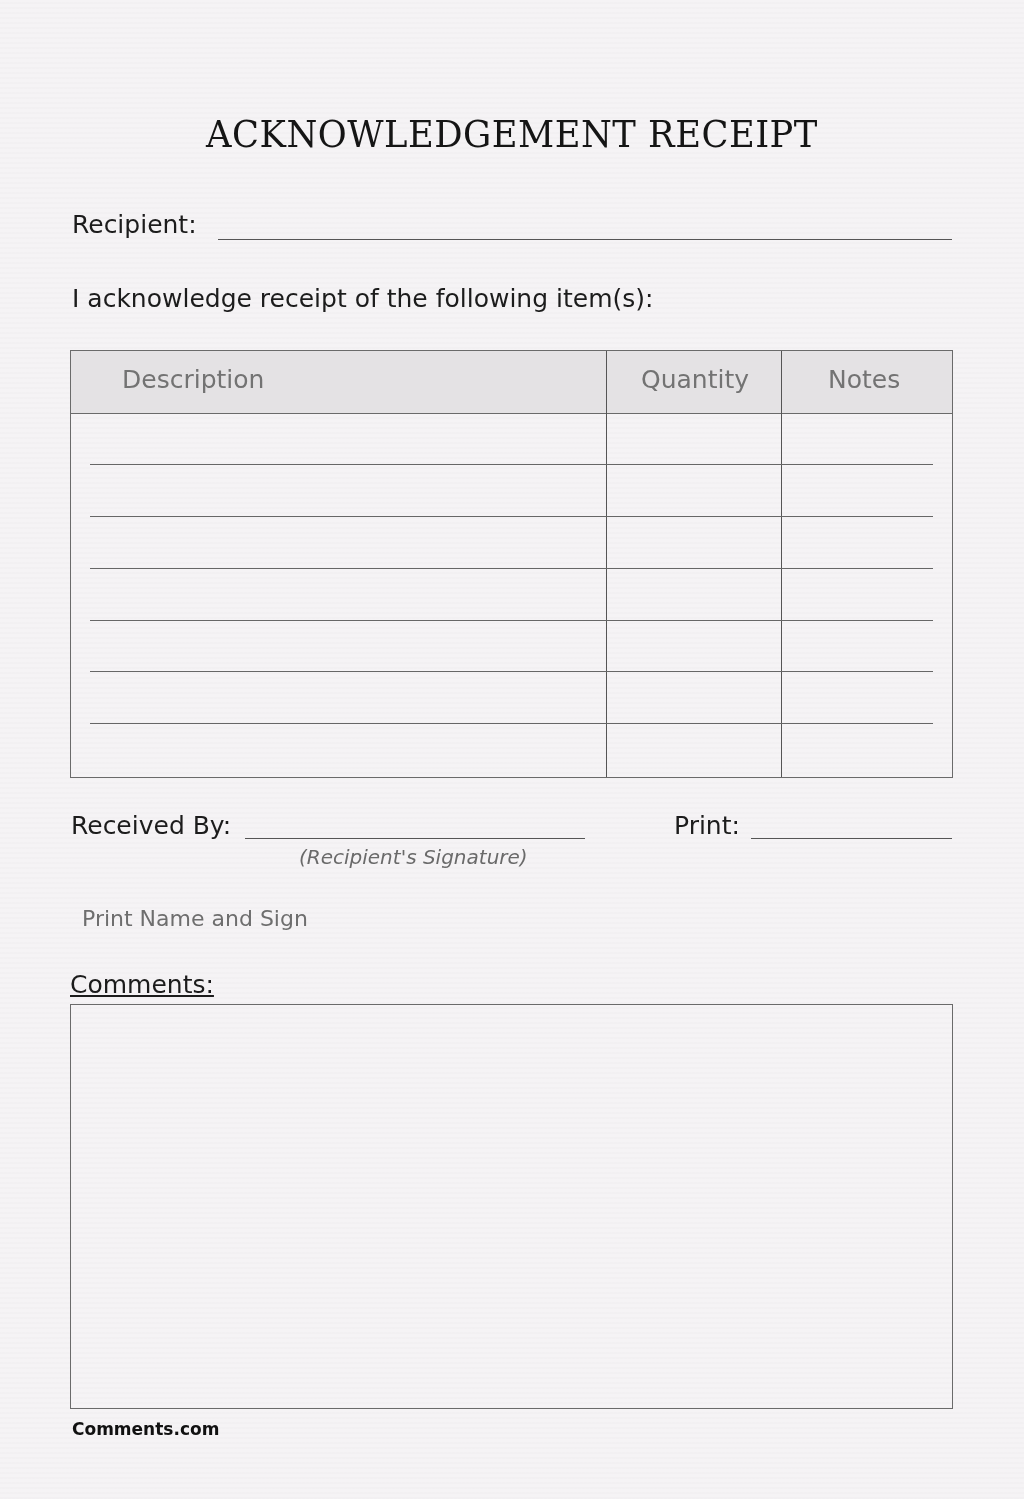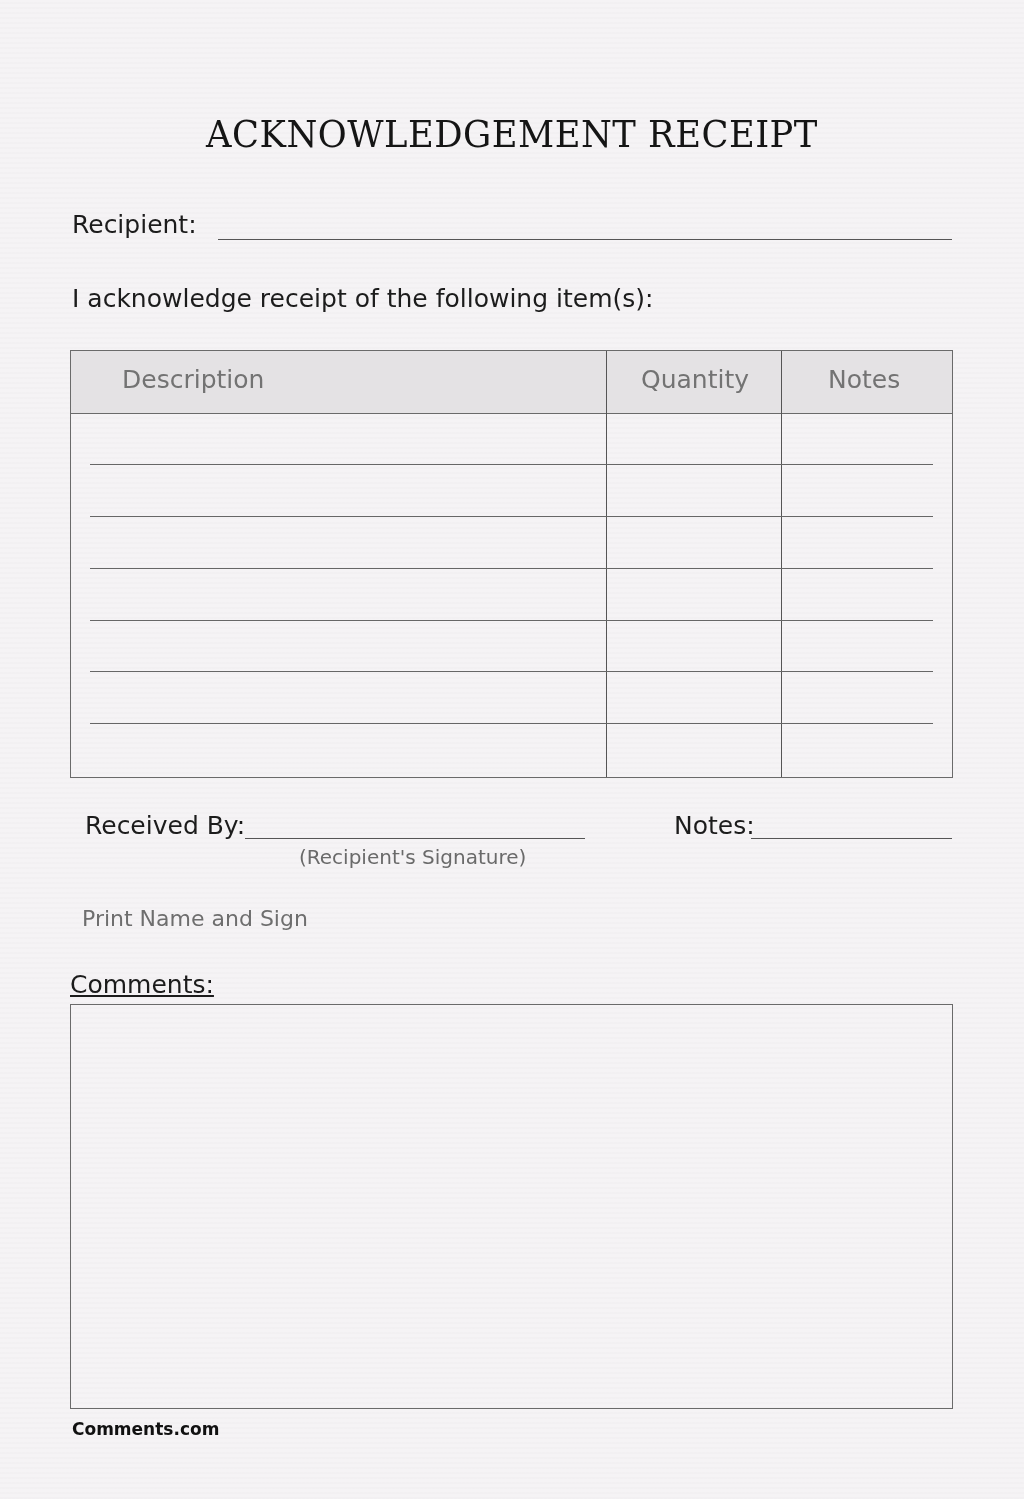--- a/index.html
+++ b/index.html
@@ -52,25 +52,25 @@
     border-left: 1.5px solid #555;
   }
   .v1 { left: 535px; }
   .v2 { left: 710px; }
   .rowline {
     position: absolute; left: 19px; width: 843px; height: 0;
     border-top: 1.5px solid #666;
   }
   .row-cell { position: absolute; }
 
-  .received-label { left: 71px; top: 811px; margin-left: 14px; }
+  .received-label { left: 71px; top: 811px; }
   .received-line { left: 245px; top: 838px; width: 340px; }
   .sig-hint {
     position: absolute; left: 299px; top: 845px; font-size: 20px;
-    color: #6a6a6a;
+    font-style: italic; color: #6a6a6a;
   }
   .date-label { left: 674px; top: 811px; }
   .date-line { left: 751px; top: 838px; width: 201px; }
   .print-name {
     position: absolute; left: 70px; top: 906px; font-size: 22px; color: #6e6e6e; margin-left: 12px;
   }
   .comments-label { left: 70px; top: 970px; text-decoration: underline; }
   .comments-box {
     position: absolute; left: 70px; top: 1004px; width: 883px; height: 405px;
     border: 1.5px solid #6a6a6a; box-sizing: border-box;
@@ -133,21 +133,21 @@
 
     <div class="row-cell" style="left:0;top:373px;width:535px;height:53px;"></div>
     <div class="row-cell" style="left:535px;top:373px;width:175px;height:53px;"></div>
     <div class="row-cell" style="left:710px;top:373px;width:172px;height:53px;"></div>
   </div>
 
   <div class="label received-label">Received By:</div>
   <div class="line received-line"></div>
   <div class="sig-hint">(Recipient's Signature)</div>
 
-  <div class="label date-label">Notes:</div>
+  <div class="label date-label">Print:</div>
   <div class="line date-line"></div>
 
   <div class="print-name">Print Name and Sign</div>
 
   <div class="label comments-label">Comments:</div>
   <div class="comments-box"></div>
 
   <div class="footer">Comments.com</div>
 </div>
 

